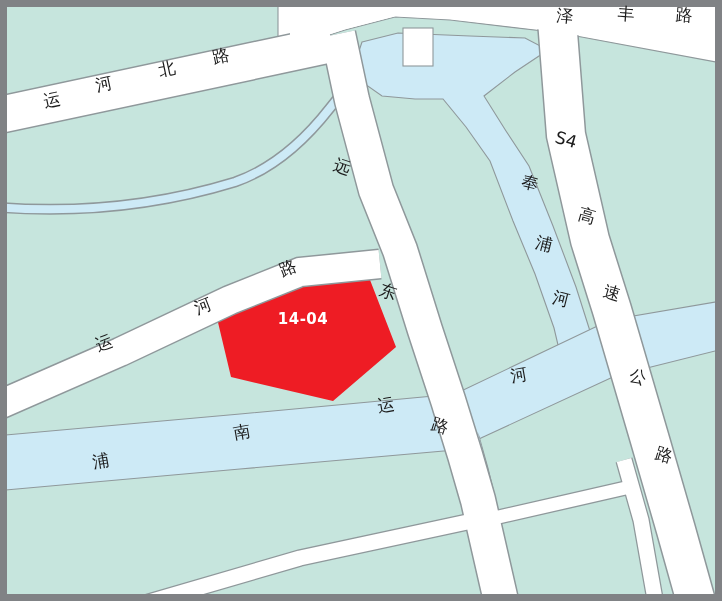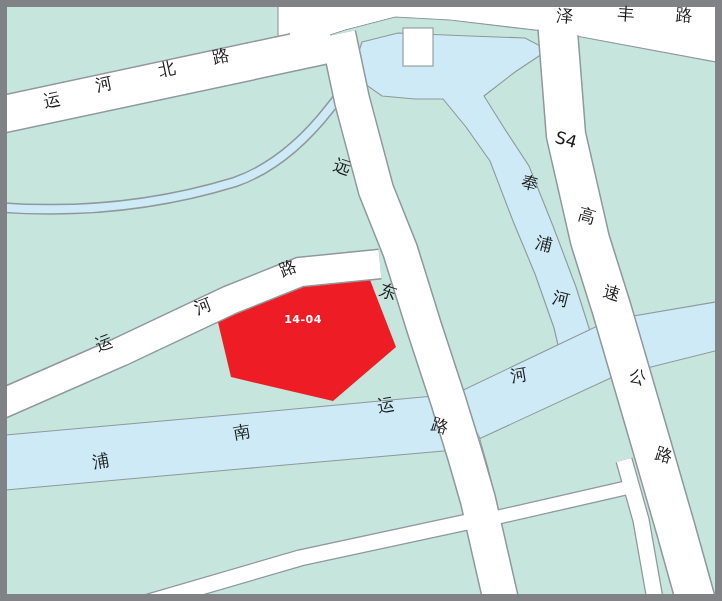--- a/index.html
+++ b/index.html
@@ -25,21 +25,21 @@
   .map-label{
     position:absolute;
     white-space:nowrap;
     line-height:1;
     color:var(--label);
     font-size:17px;
   }
   .map-label.parcel-label{
     color:var(--parcel-label);
     font-weight:bold;
-    font-size:11px;
+    font-size:15px;
     letter-spacing:0.5px;
   }
 </style>
 </head>
 <body>
 
 <div id="map-root" style="--land: #c6e5dd; --water: #cdeaf6; --road: #ffffff; --casing: #8f989b; --parcel: #ee1c24; --frame: #808285; --label: #1b1b1b; --parcel-label: #ffffff;">
   <svg width="722" height="601" viewBox="0 0 722 601">
 
     <rect class="land" x="0" y="0" width="722" height="601"></rect>

